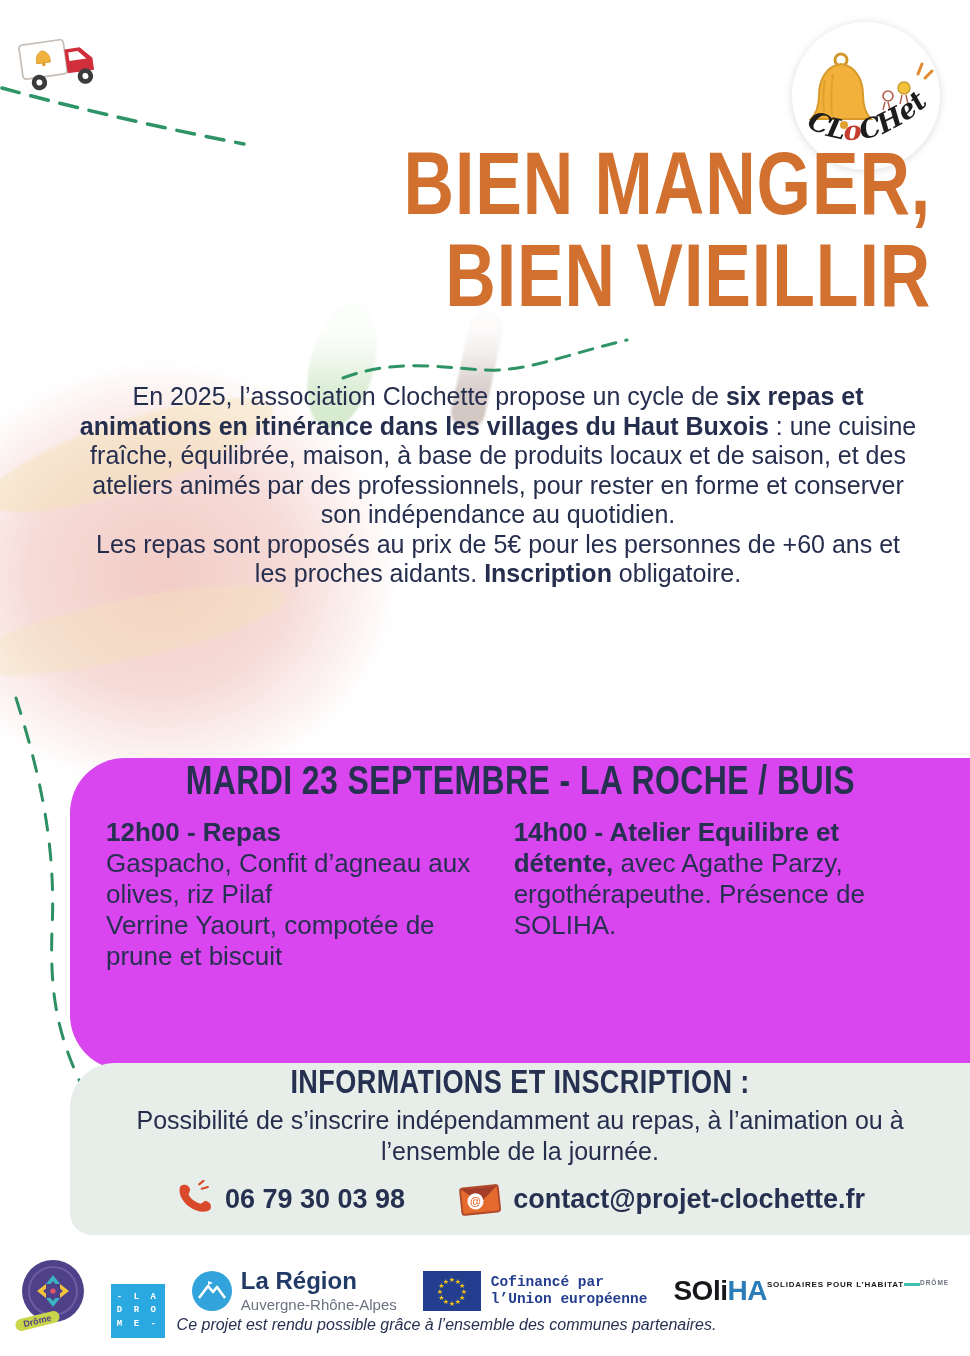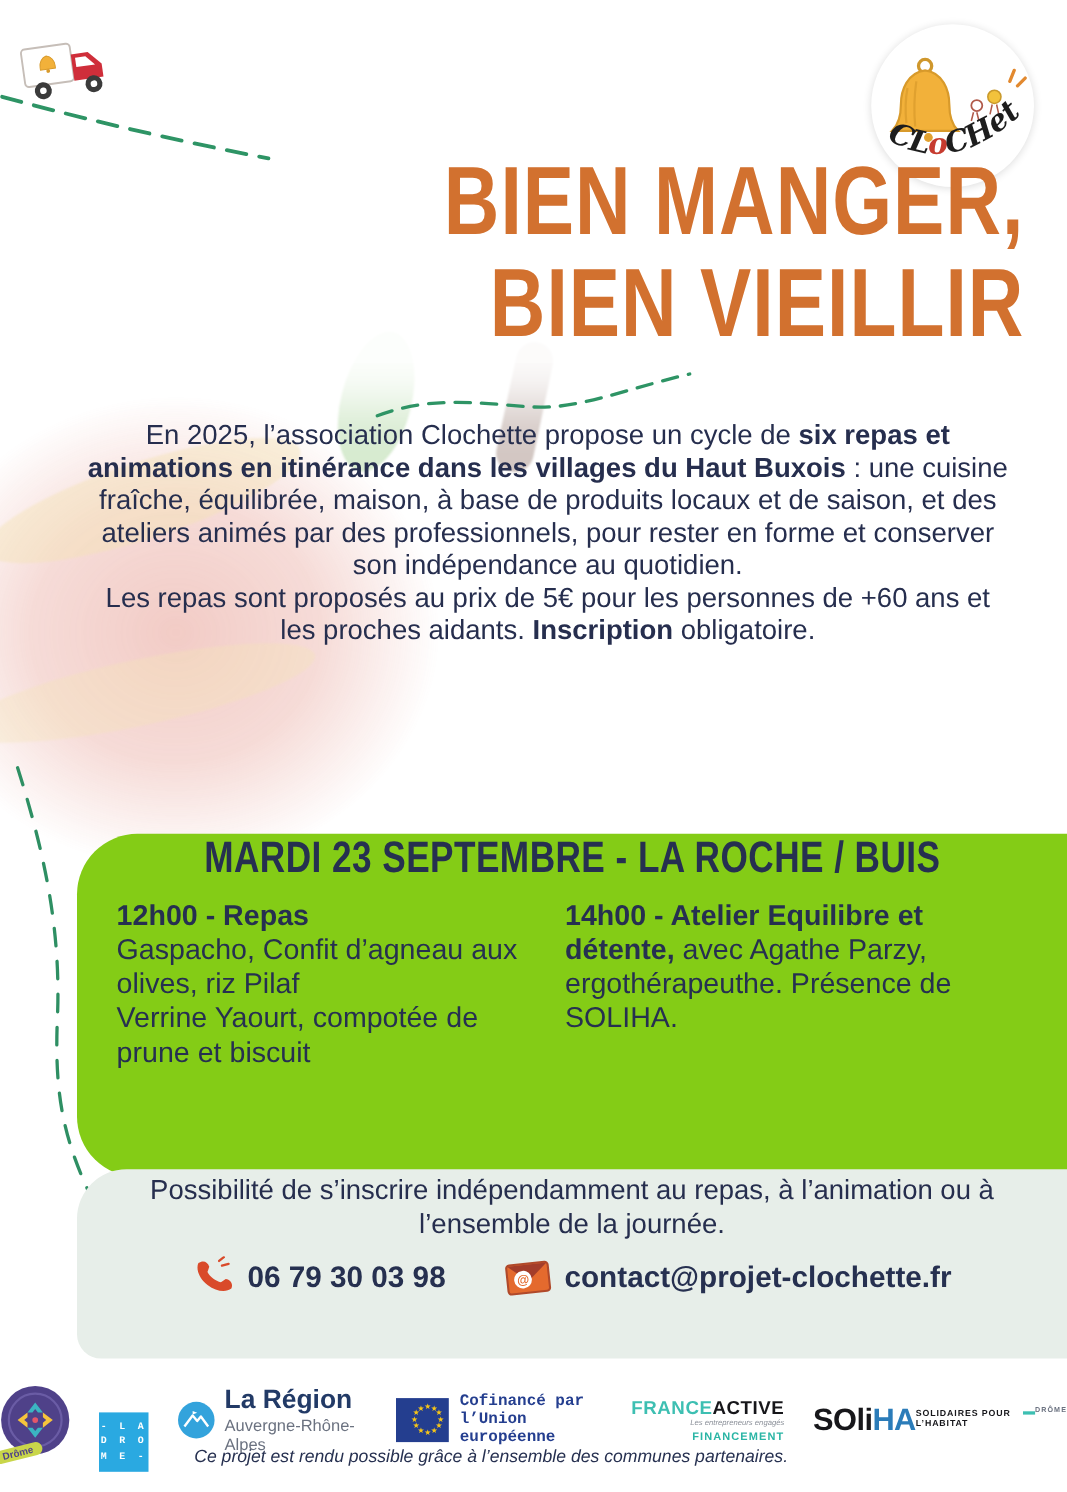--- a/index.html
+++ b/index.html
@@ -38,21 +38,21 @@
   .title .tline{display:block;font-size:76px;line-height:92px;transform:scale(.92,1.16);transform-origin:center;}
 
   
   .intro{position:absolute;left:65px;top:382px;width:840px;z-index:2;text-align:center;
       font-size:25px;line-height:1.18;margin-left:13px;}
   .intro p{margin:0;}
   .b{font-weight:bold;}
 
   
   .event-panel{position:absolute;left:70px;top:758px;width:900px;height:312px;z-index:2;
-      background:#84cc16;border-radius:55px 0 0 55px;}
+      background:#d946ef;border-radius:55px 0 0 55px;}
   .event-heading{margin-top:24px;text-align:center;color:#263050;}
   .event-heading .condensed{display:inline-block;font-size:40px;font-weight:800;letter-spacing:.5px;
       transform:scaleX(.8);transform-origin:center;white-space:nowrap;}
   .event-cols{display:flex;padding:14px 26px 0 36px;gap:26px;text-align:left;}
   .event-col{font-size:26px;line-height:1.19;color:#263050;}
   .event-col.left{width:47%;}
   .event-col.right{width:53%;}
   .event-col p{margin:0;}
 
   
@@ -188,20 +188,23 @@
         <p>Gaspacho, Confit d’agneau aux olives, riz Pilaf</p>
         <p>Verrine Yaourt, compotée de prune et biscuit</p>
       </div>
       <div class="event-col right">
         <p><span class="b">14h00 - Atelier Equilibre et détente,</span><span> avec Agathe Parzy, ergothérapeuthe.  Présence de SOLIHA.</span></p>
       </div>
     </div>
   </section>
 
   <section class="info-panel">
+    <h3 class="info-heading" style="margin:0;">
+      <span class="condensed">INFORMATIONS ET INSCRIPTION :</span>
+    </h3>
     <p class="info-text">Possibilité de s’inscrire indépendamment au repas, à l’animation ou à l’ensemble de la journée.</p>
     <div class="contact-row">
       <a class="contact">
         <svg width="38" height="38" viewBox="0 0 44 44">
           <path d="M9,6 C15,3 20,6 21,12 L18,18 C20,24 26,30 32,32 L38,29 C44,31 46,36 43,41 C36,45 25,42 16,33 C7,24 5,12 9,6 Z" fill="#d94a2a" transform="scale(0.9) rotate(-8 22 22)"></path>
           <path d="M28,5 l5,-4 M31,10 l7,-2" stroke="#d94a2a" stroke-width="2.4" stroke-linecap="round"></path>
         </svg>
         <span>06 79 30 03 98</span>
       </a>
       <a class="contact">
@@ -263,27 +266,20 @@
           <span class="star" style="left:17px;top:20px;">★</span>
         <span class="star" style="left:18.6px;top:14px;">★</span>
           <span class="star" style="left:23px;top:9.6px;">★</span>
       </div>
       <div class="eu-text">
         <div>Cofinancé par</div>
         <div>l’Union européenne</div>
       </div>
     </div>
 
-    <div class="p-item fa">
-      <div class="fa-name">
-        <span class="fa1">FRANCE</span><span class="fa2">ACTIVE</span>
-      </div>
-      <div class="fa-tag">Les entrepreneurs engagés</div>
-      <div class="fa-fin">FINANCEMENT</div>
-    </div>
 
     <div class="p-item soliha">
       <div class="soliha-name">
         <span class="s1">SO</span><span class="s1">li</span><span class="s2">HA</span>
       </div>
       <div class="soliha-sub">SOLIDAIRES POUR L’HABITAT</div>
       <div class="soliha-bar"></div>
       <div class="soliha-dept">DRÔME</div>
     </div>
   </div>

